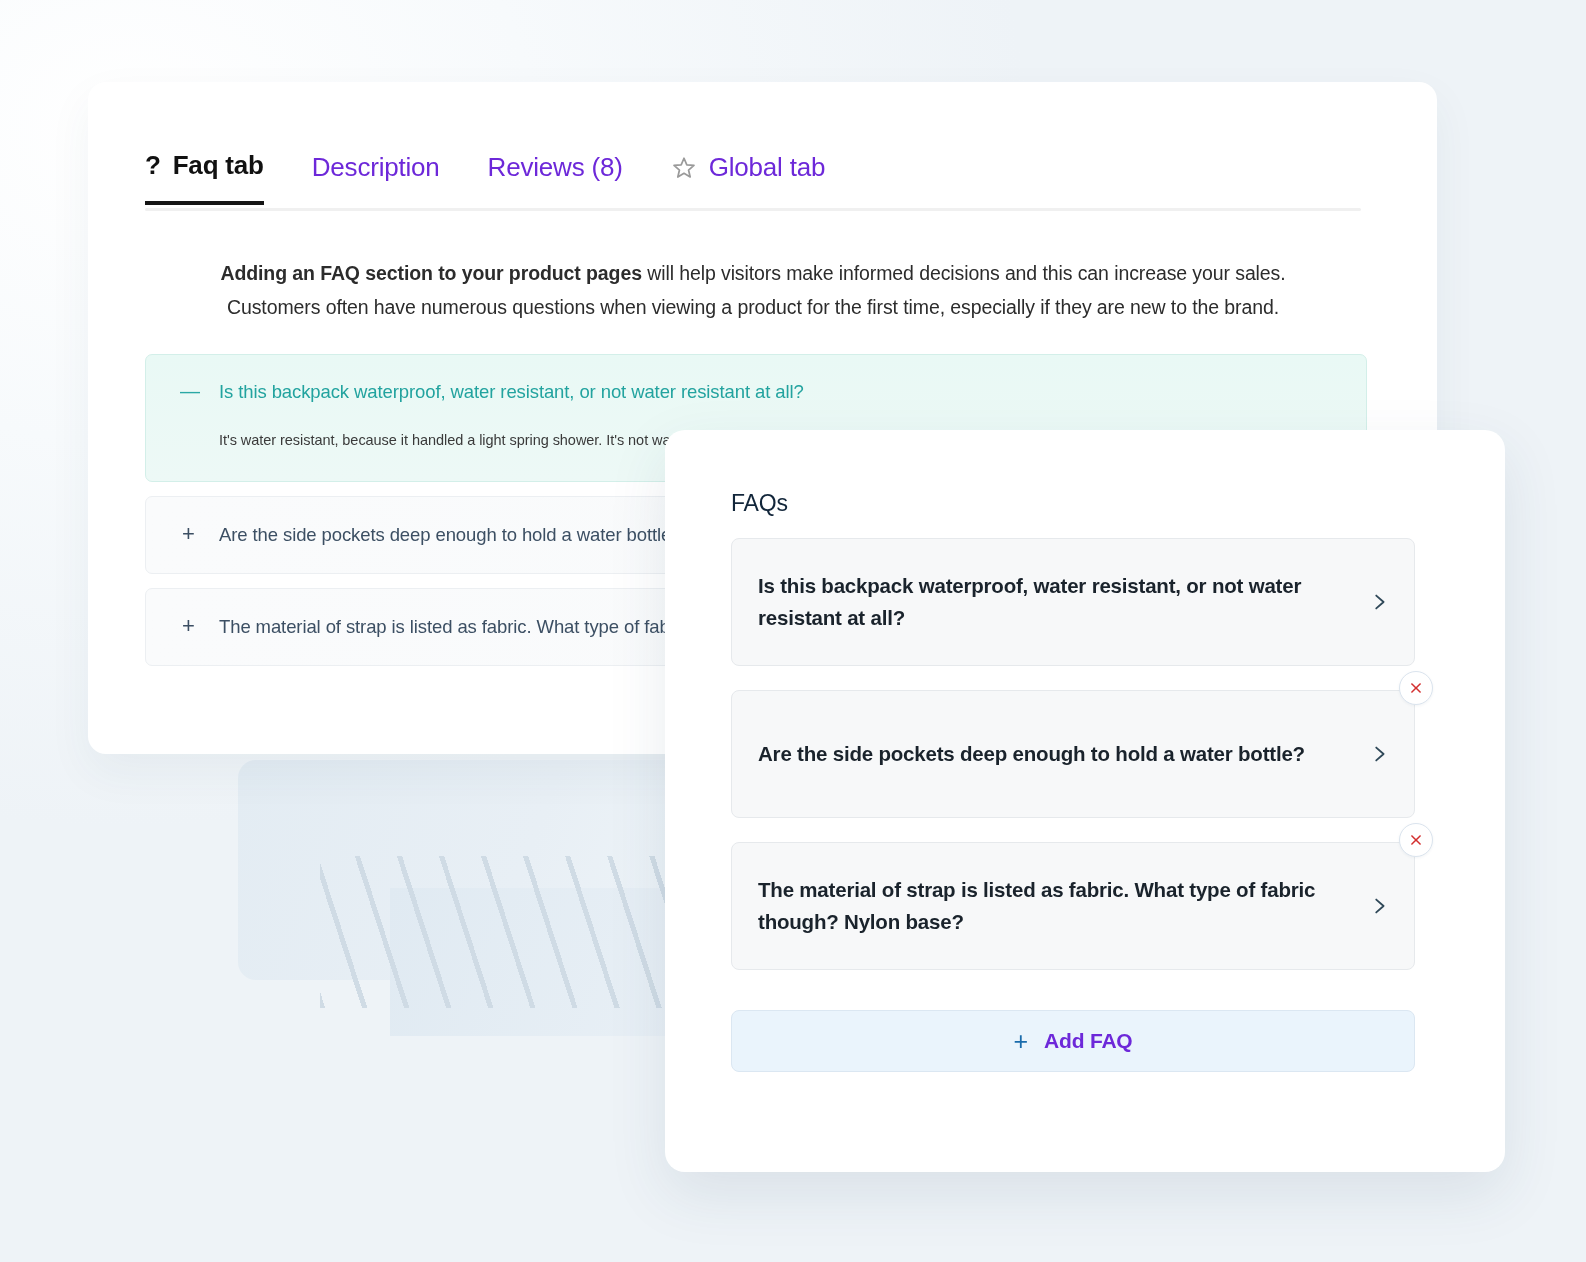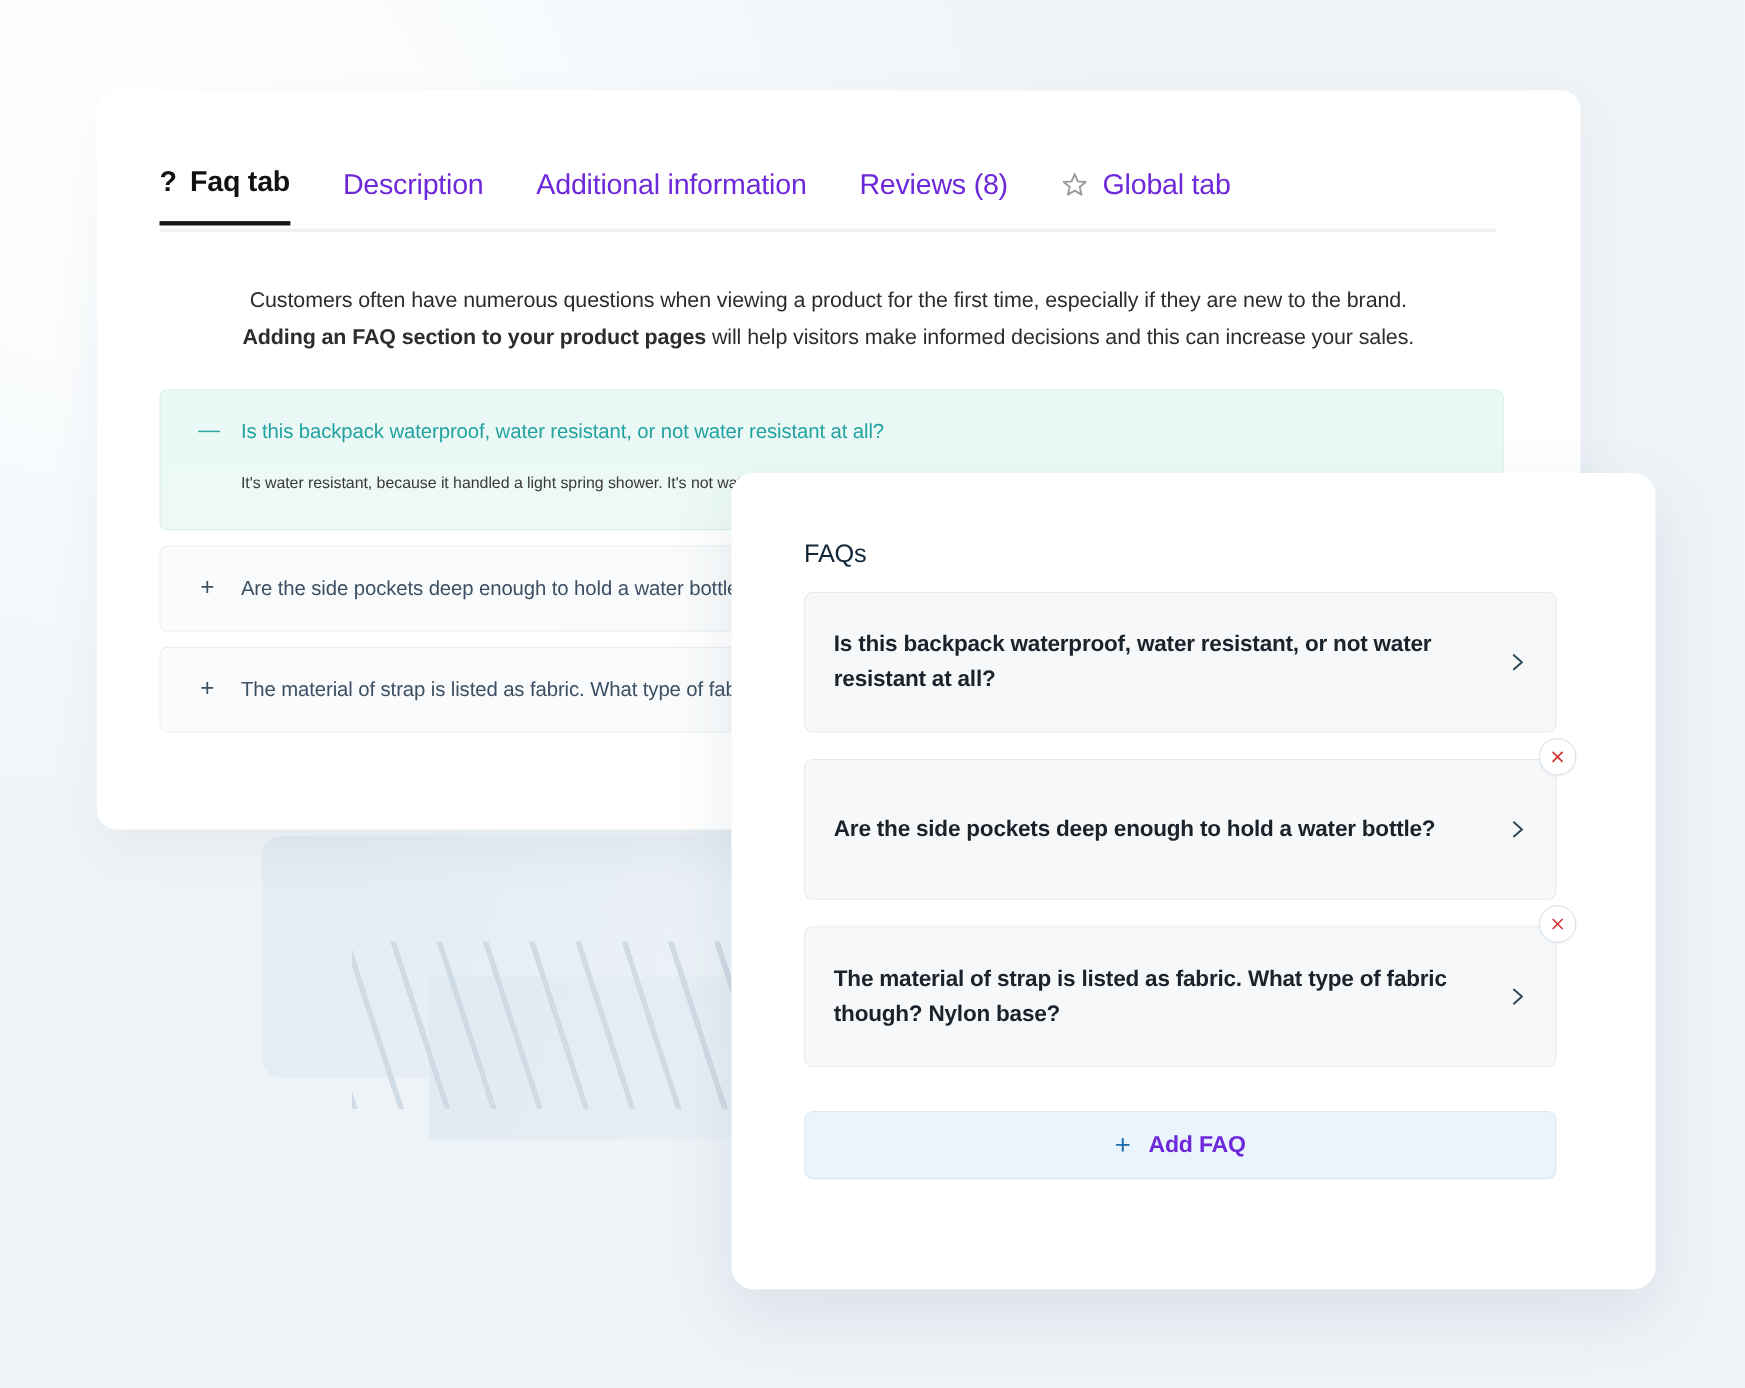--- a/index.html
+++ b/index.html
@@ -293,42 +293,39 @@
 
     <div class="tab active">
       <span class="q-ico">?</span>
       <span>Faq tab</span>
     </div>
 
     <div class="tab">
       <span>Description</span>
     </div>
 
-    <div class="tab">
-      <span>Additional information</span>
-    </div>
 
     <div class="tab">
       <span>Reviews (8)</span>
     </div>
 
     <div class="tab">
       <span>
         <svg class="star-ico" viewBox="0 0 24 24" fill="none" stroke="#9a9a9a" stroke-width="1.6" stroke-linejoin="round">
             <polygon points="12,3 14.6,9.1 21.2,9.6 16.2,13.9 17.7,20.3 12,16.9 6.3,20.3 7.8,13.9 2.8,9.6 9.4,9.1"></polygon>
           </svg>
       </span>
       <span>Global tab</span>
     </div>
 
   </div>
 
   <div class="intro">
+    <p><b>Adding an FAQ section to your product pages</b><span> will help visitors make informed decisions and this can increase your sales.</span></p>
     <p>Customers often have numerous questions when viewing a product for the first time, especially if they are new to the brand.</p>
-    <p><b>Adding an FAQ section to your product pages</b><span> will help visitors make informed decisions and this can increase your sales.</span></p>
   </div>
 
   <div class="accordion">
 
     <div class="acc-item open">
       <div class="acc-head">
         <span class="acc-sign">—</span>
         <span class="acc-q">Is this backpack waterproof, water resistant, or not water resistant at all?</span>
       </div>
       <div class="acc-body">It's water resistant, because it handled a light spring shower. It's not water</div>

